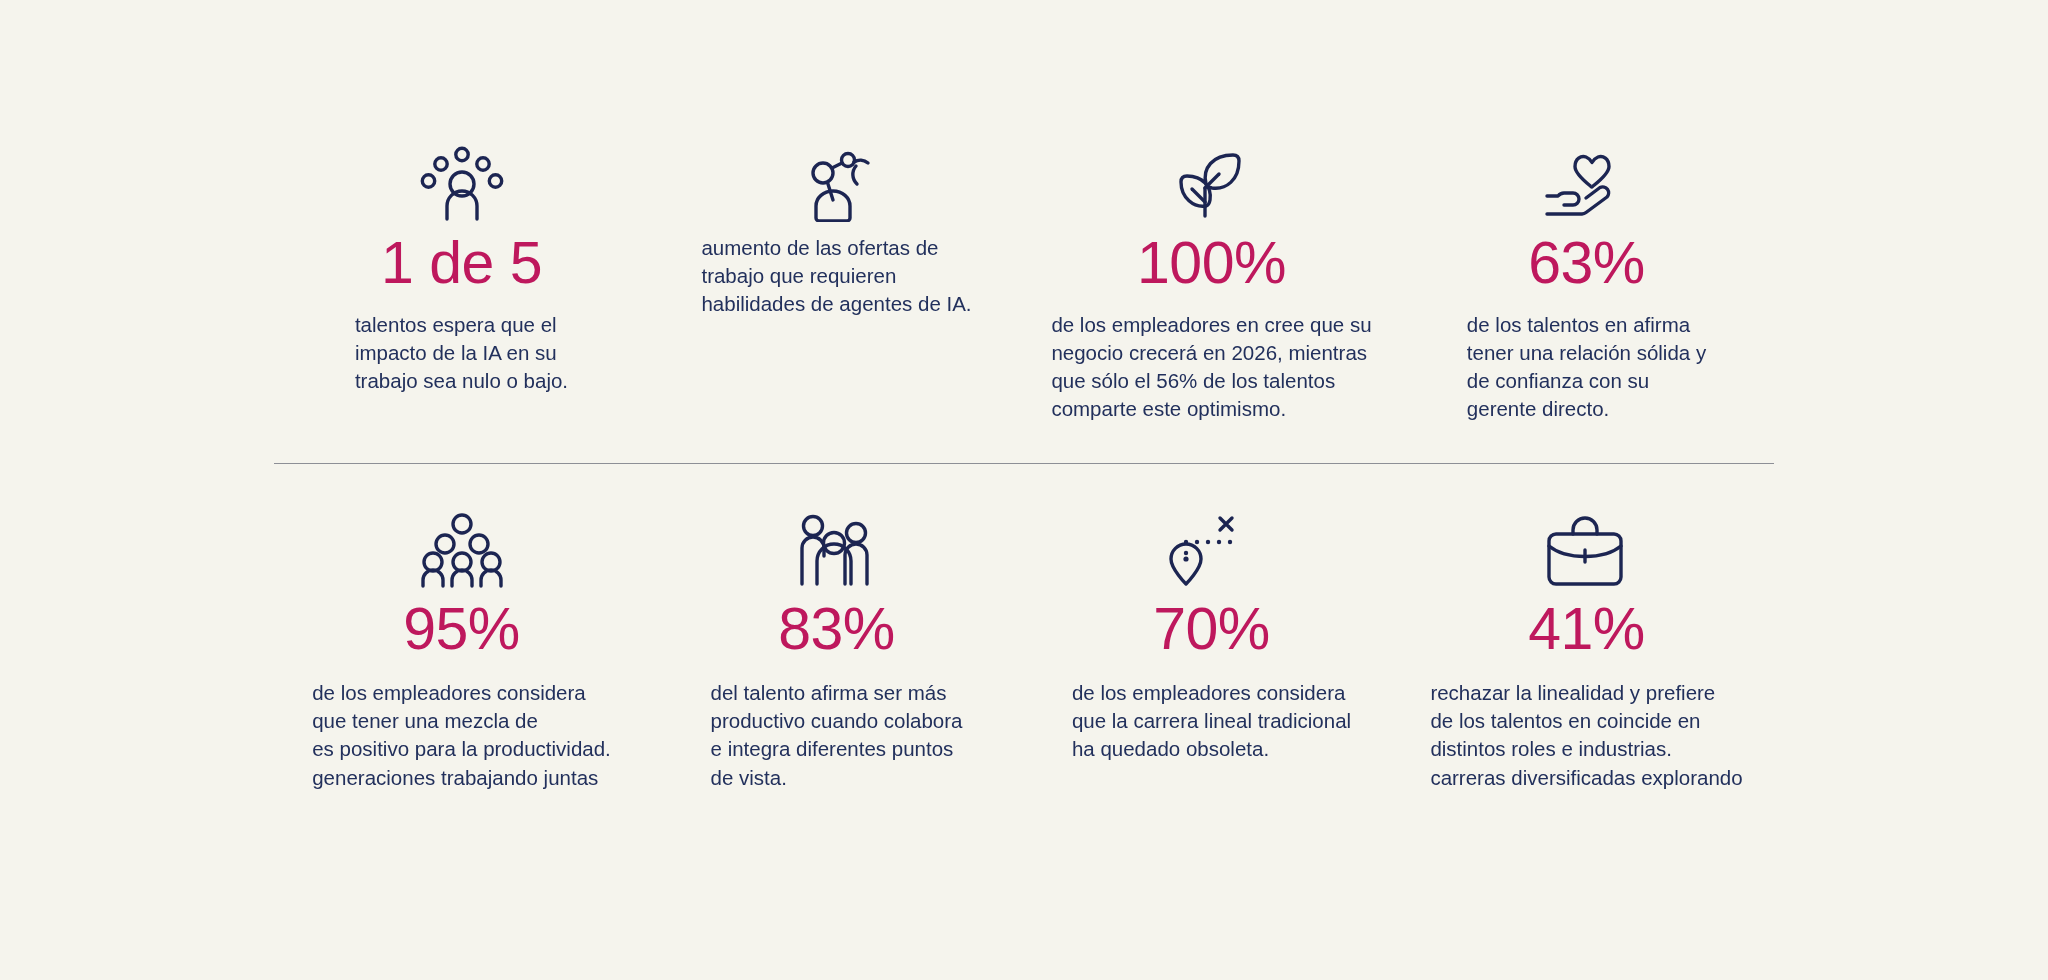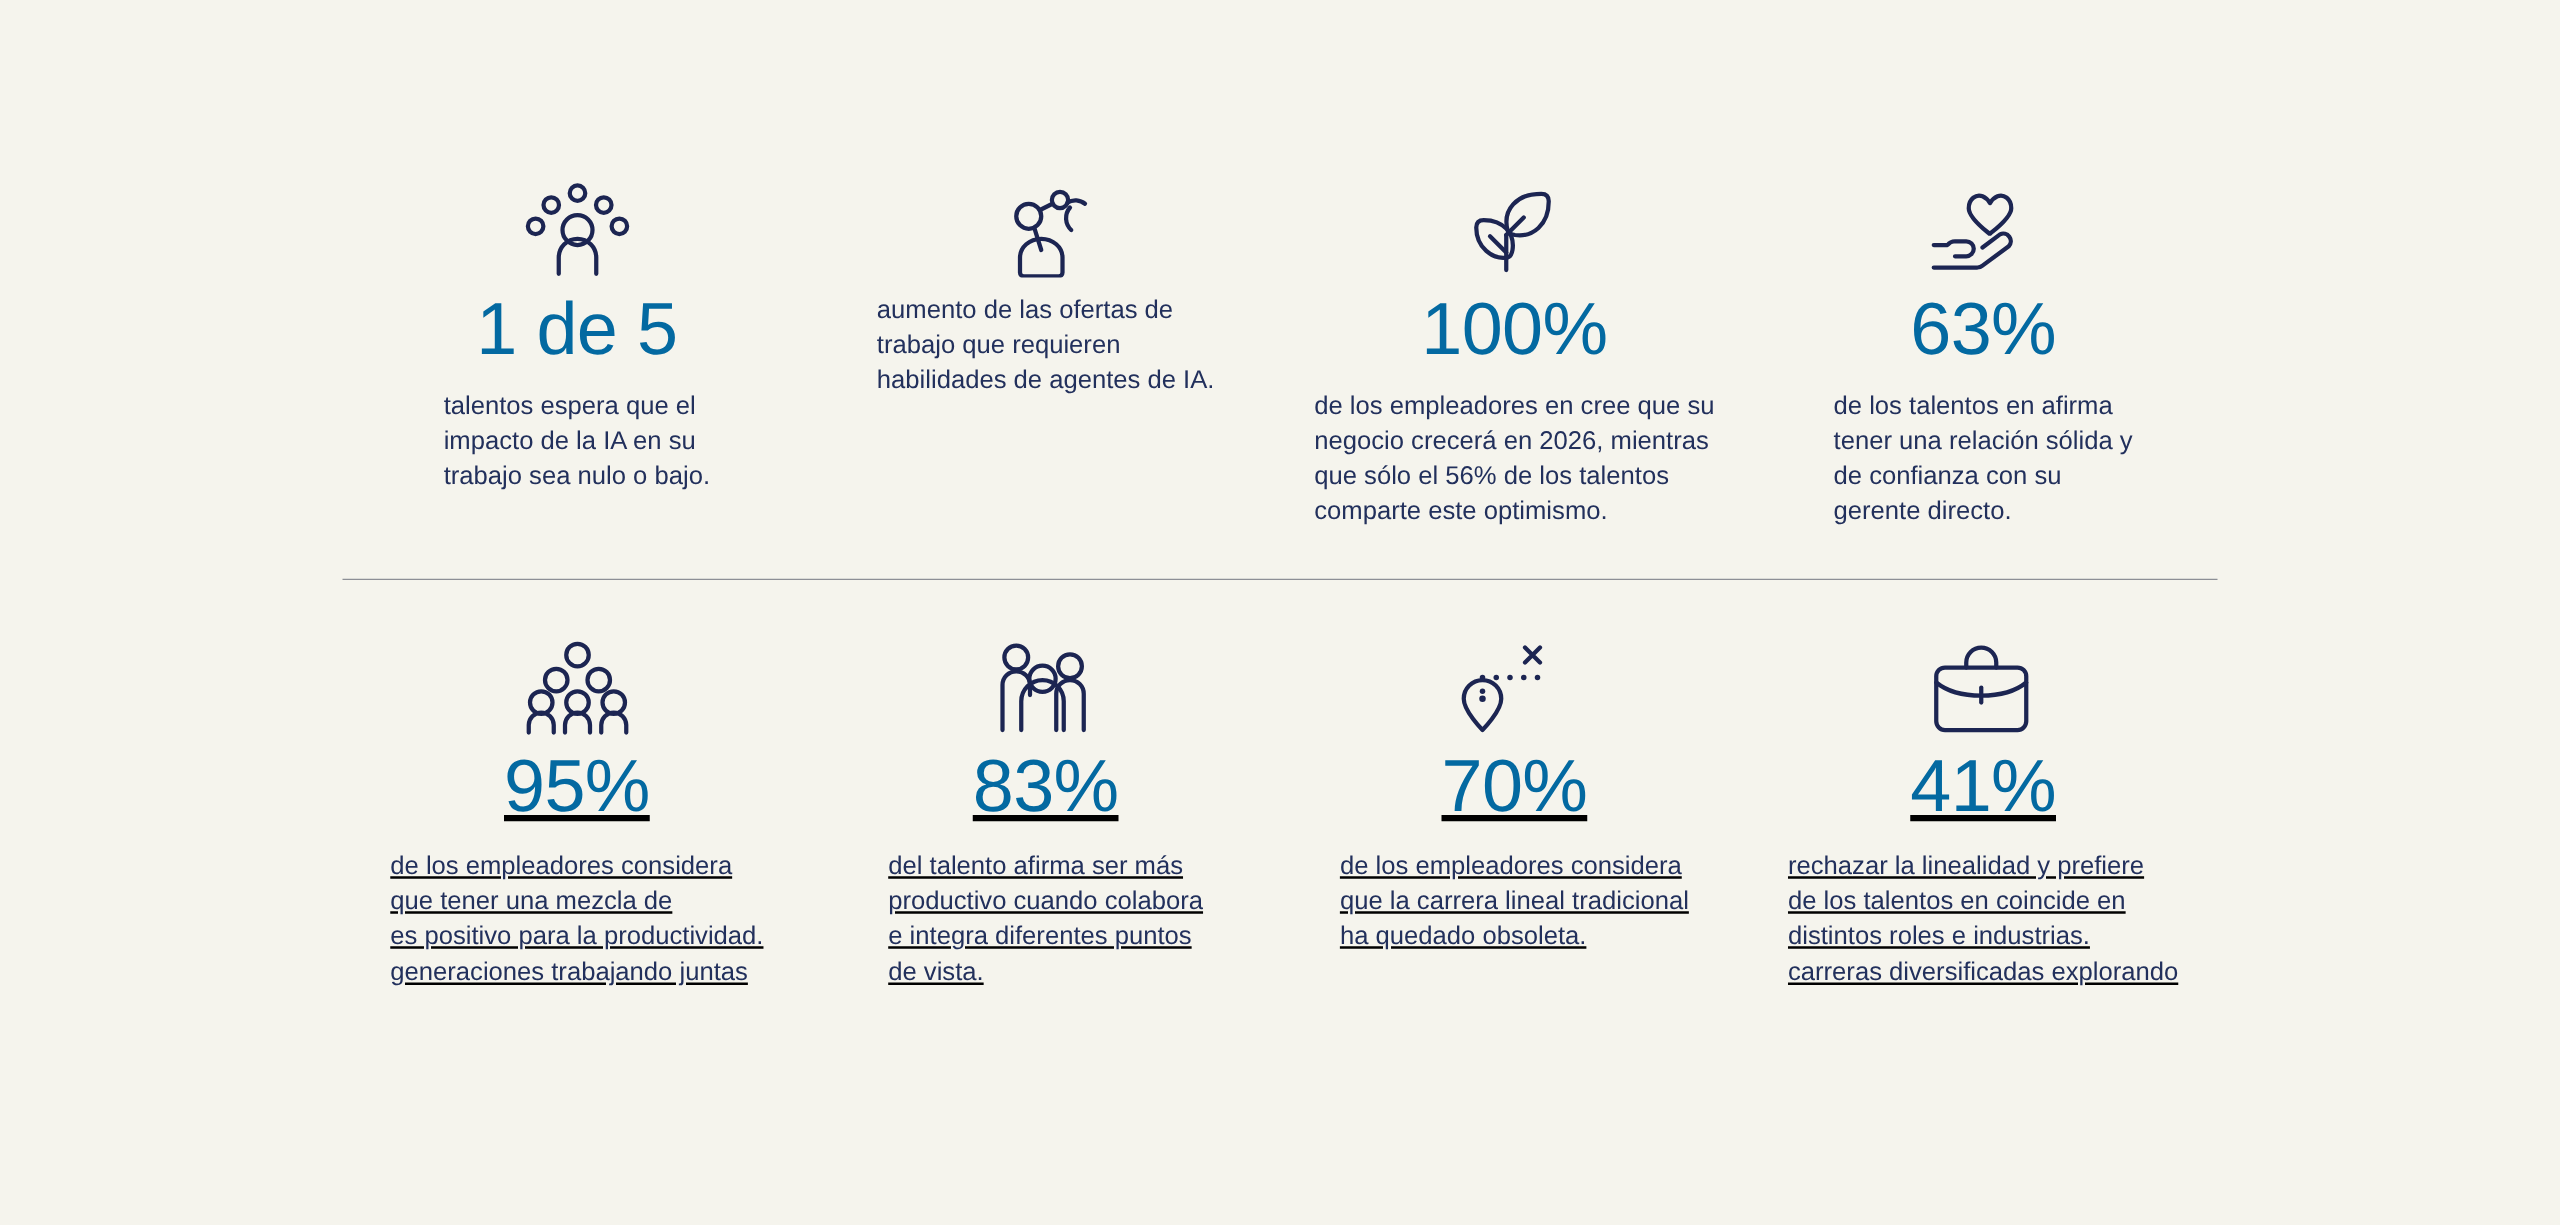--- a/index.html
+++ b/index.html
@@ -30,21 +30,20 @@
     width: 1500px;
     margin: 0 auto;
   }
 
   .row-1 {
     margin-top: 150px;
   }
 
   .row-2 {
     margin-top: 52px;
-    text-decoration: underline;
   }
 
   .divider-wrap {
     width: 1500px;
     margin: 0 auto;
     margin-top: 40px;
   }
   .divider {
     width: 100%;
     height: 1px;
@@ -66,21 +65,21 @@
     justify-content: center;
     margin-bottom: 12px;
   }
   .stat-icon svg {
     display: block;
   }
 
   .stat-value {
     font-size: 59px;
     line-height: 1.0;
-    color: #0369a1;
+    color: #be185d;
     font-weight: 400;
     letter-spacing: -0.5px;
     text-align: center;
     margin-bottom: 18px;
     white-space: nowrap;
   }
 
   .stat-caption {
     font-size: 20.5px;
     line-height: 1.37;

